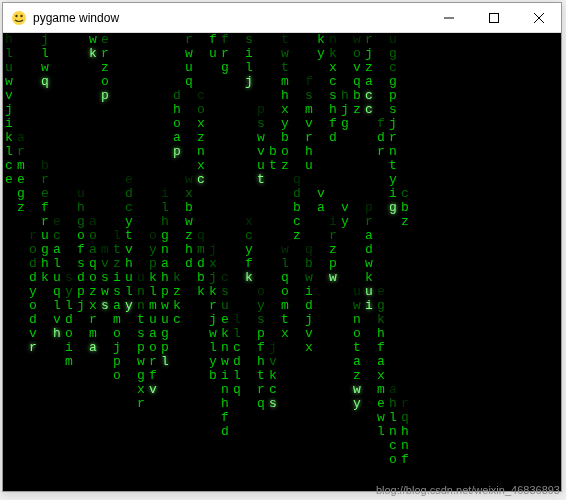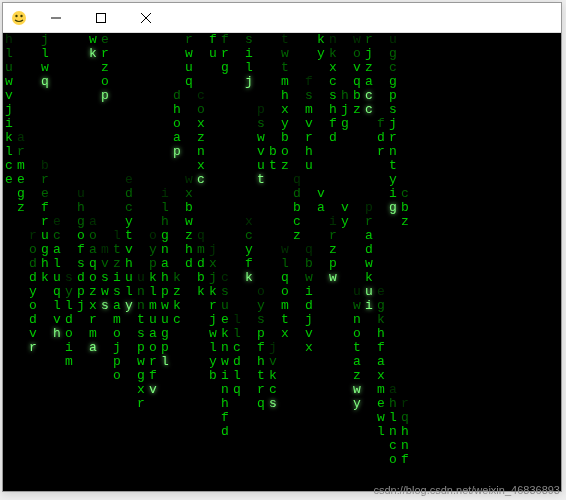--- a/index.html
+++ b/index.html
@@ -100,20 +100,21 @@
 <div class="window">
   <div class="titlebar">
     <span class="app-icon">
       <svg viewBox="0 0 16 16">
         <circle cx="8" cy="8" r="7" fill="#ffd54a"></circle>
         <circle cx="5.5" cy="6" r="1.2" fill="#3a3a00"></circle>
         <circle cx="10.5" cy="6" r="1.2" fill="#3a3a00"></circle>
         <path d="M4 10 Q8 13 12 10" stroke="#3a3a00" stroke-width="1.2" fill="none"></path>
       </svg>
     </span>
+    <span class="title-text">pygame window</span>
     <div class="win-controls">
       <button class="win-btn" title="Minimize">
         <svg viewBox="0 0 10 10">
             <line x1="0" y1="5" x2="10" y2="5" stroke="#000" stroke-width="1"></line>
           </svg>
       </button>
       <button class="win-btn" title="Maximize">
         <svg viewBox="0 0 10 10">
             <rect x="0.5" y="0.5" width="9" height="9" fill="none" stroke="#000" stroke-width="1"></rect>
           </svg>
@@ -599,13 +600,13 @@
       </div>
       <div class="col" style="left: 396px; top: 364px;">
         <span class="ch" style="color: rgb(0, 50, 0);">r</span>
         <span class="ch" style="color: rgb(0, 100, 0);">q</span>
         <span class="ch" style="color: rgb(0, 200, 0);">h</span>
         <span class="ch" style="color: rgb(0, 200, 0);">n</span>
         <span class="ch" style="color: rgb(0, 200, 0);">f</span>
       </div>
     </div>
 </div>
-<div class="watermark">csdn://blog.csdn.net/weixin_46836893</div>
+<div class="watermark">blog://blog.csdn.net/weixin_46836893</div>
 
 </body></html>

